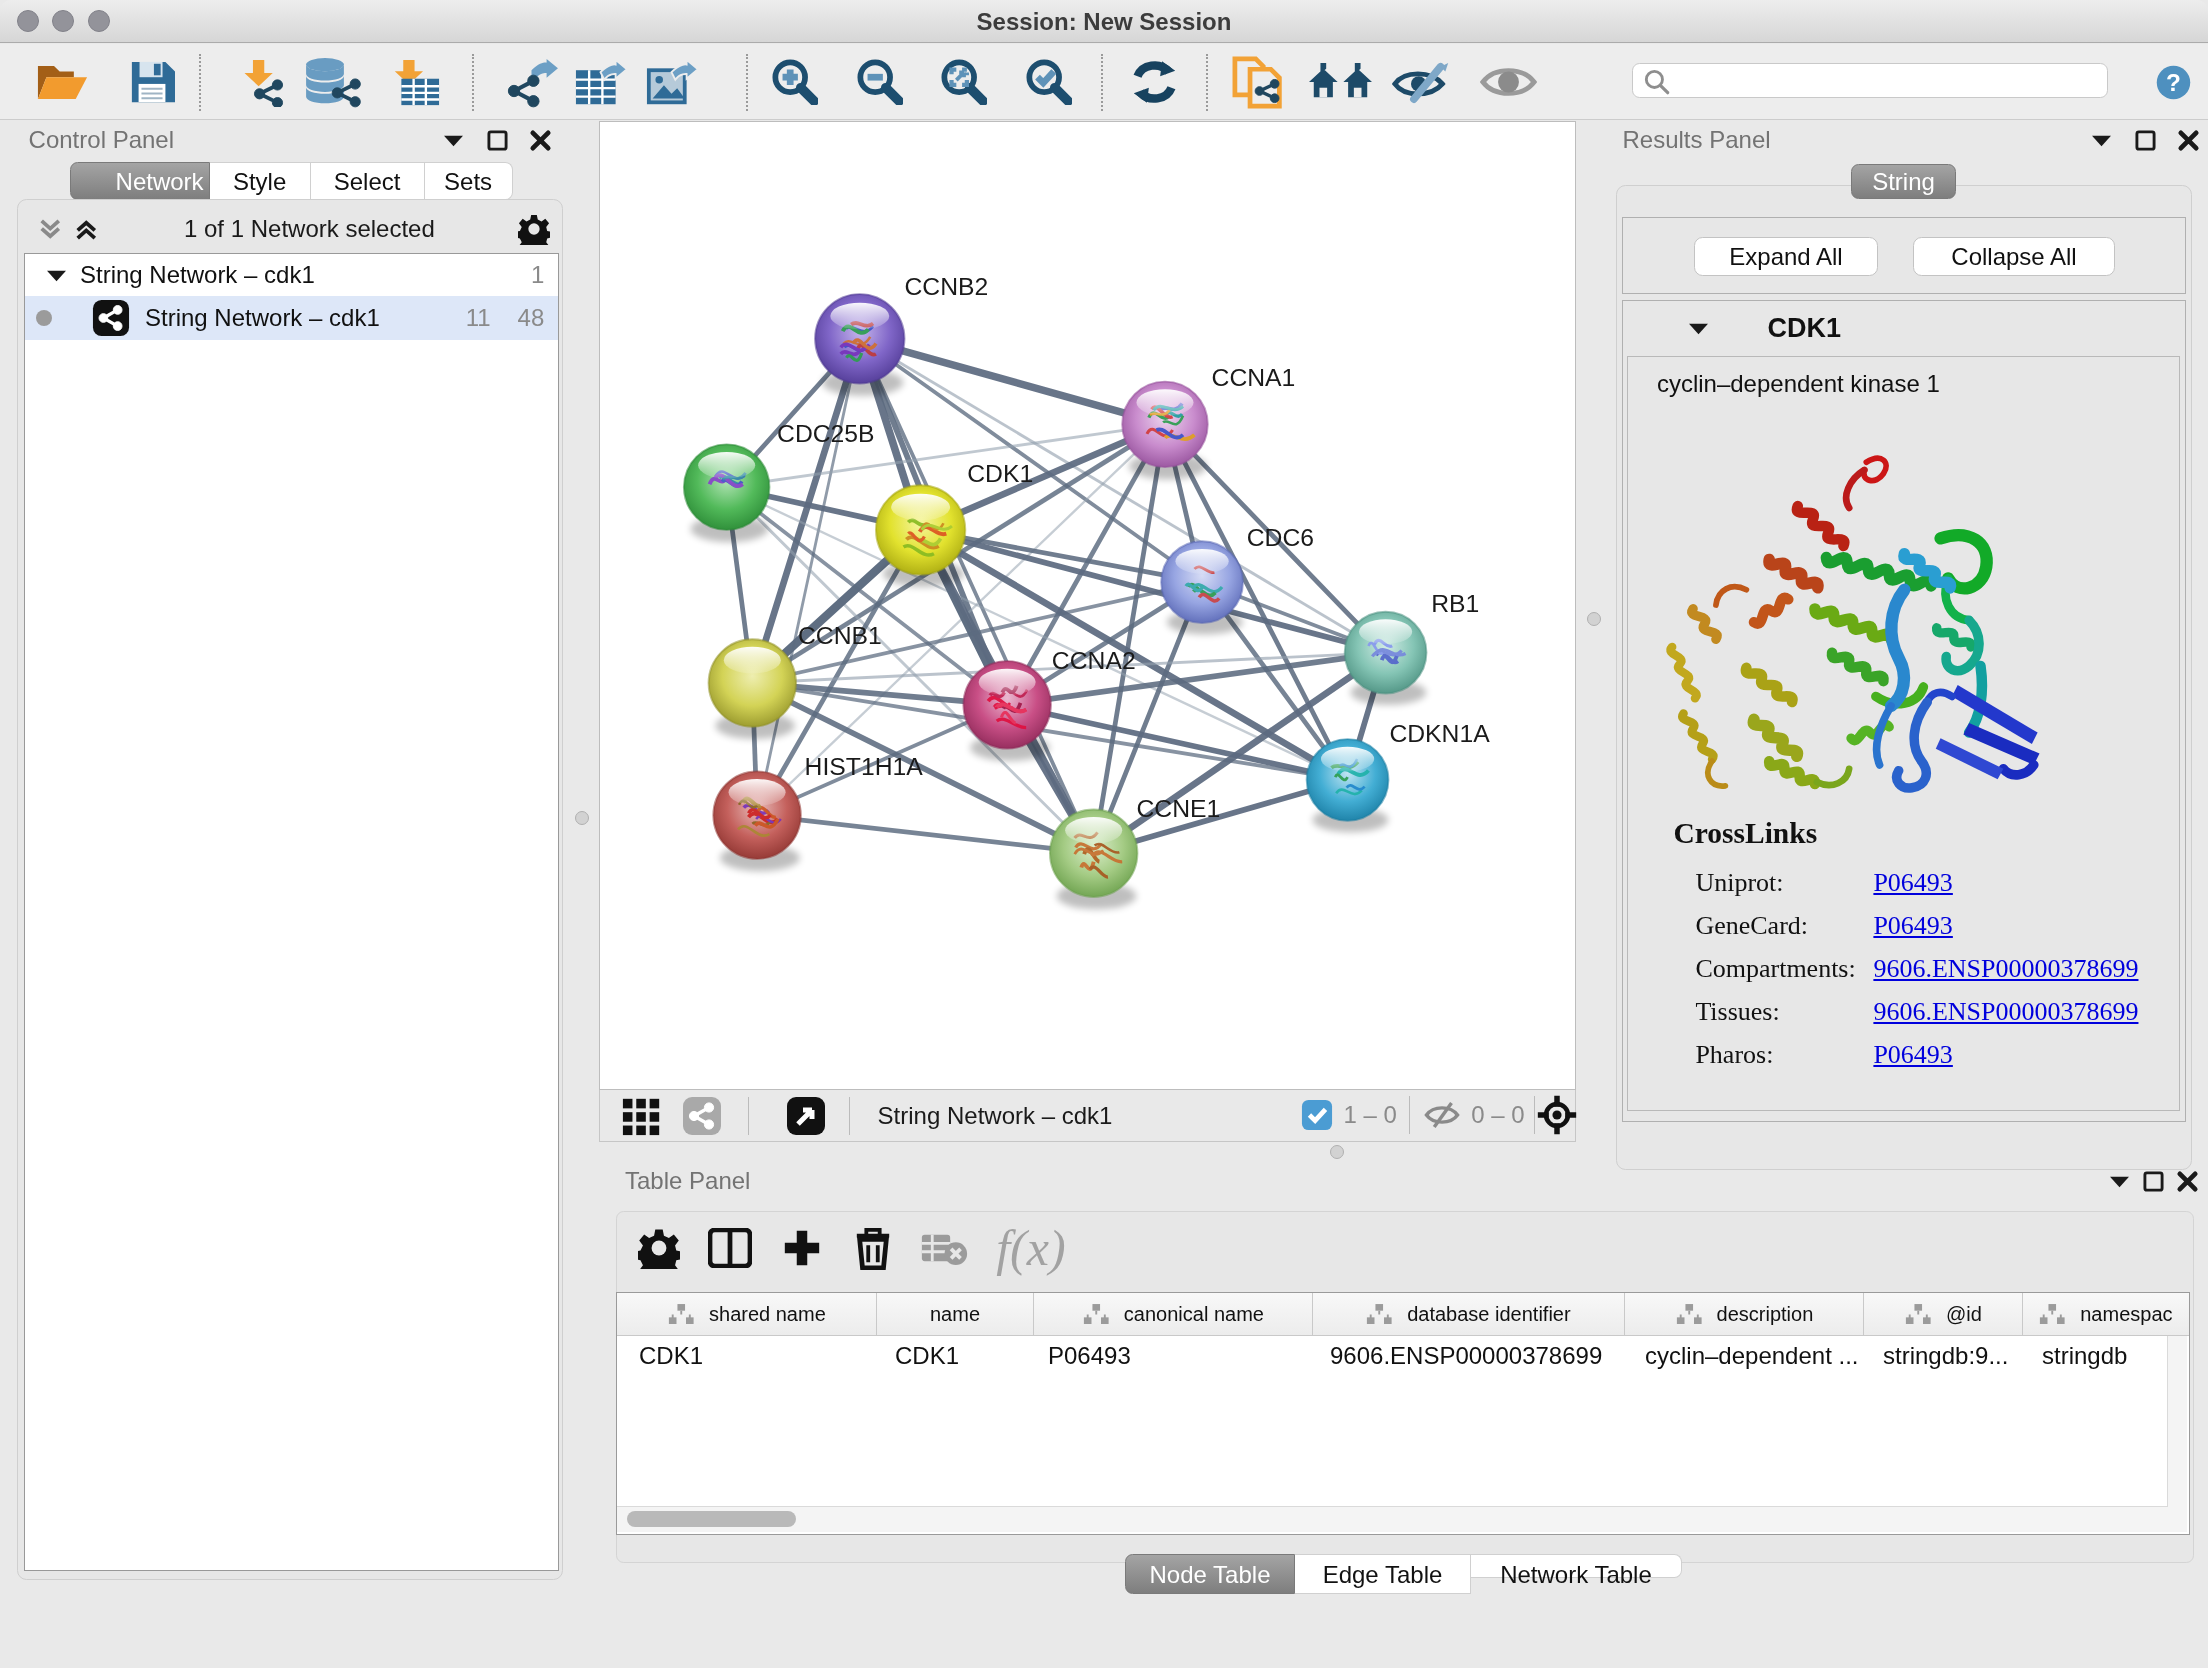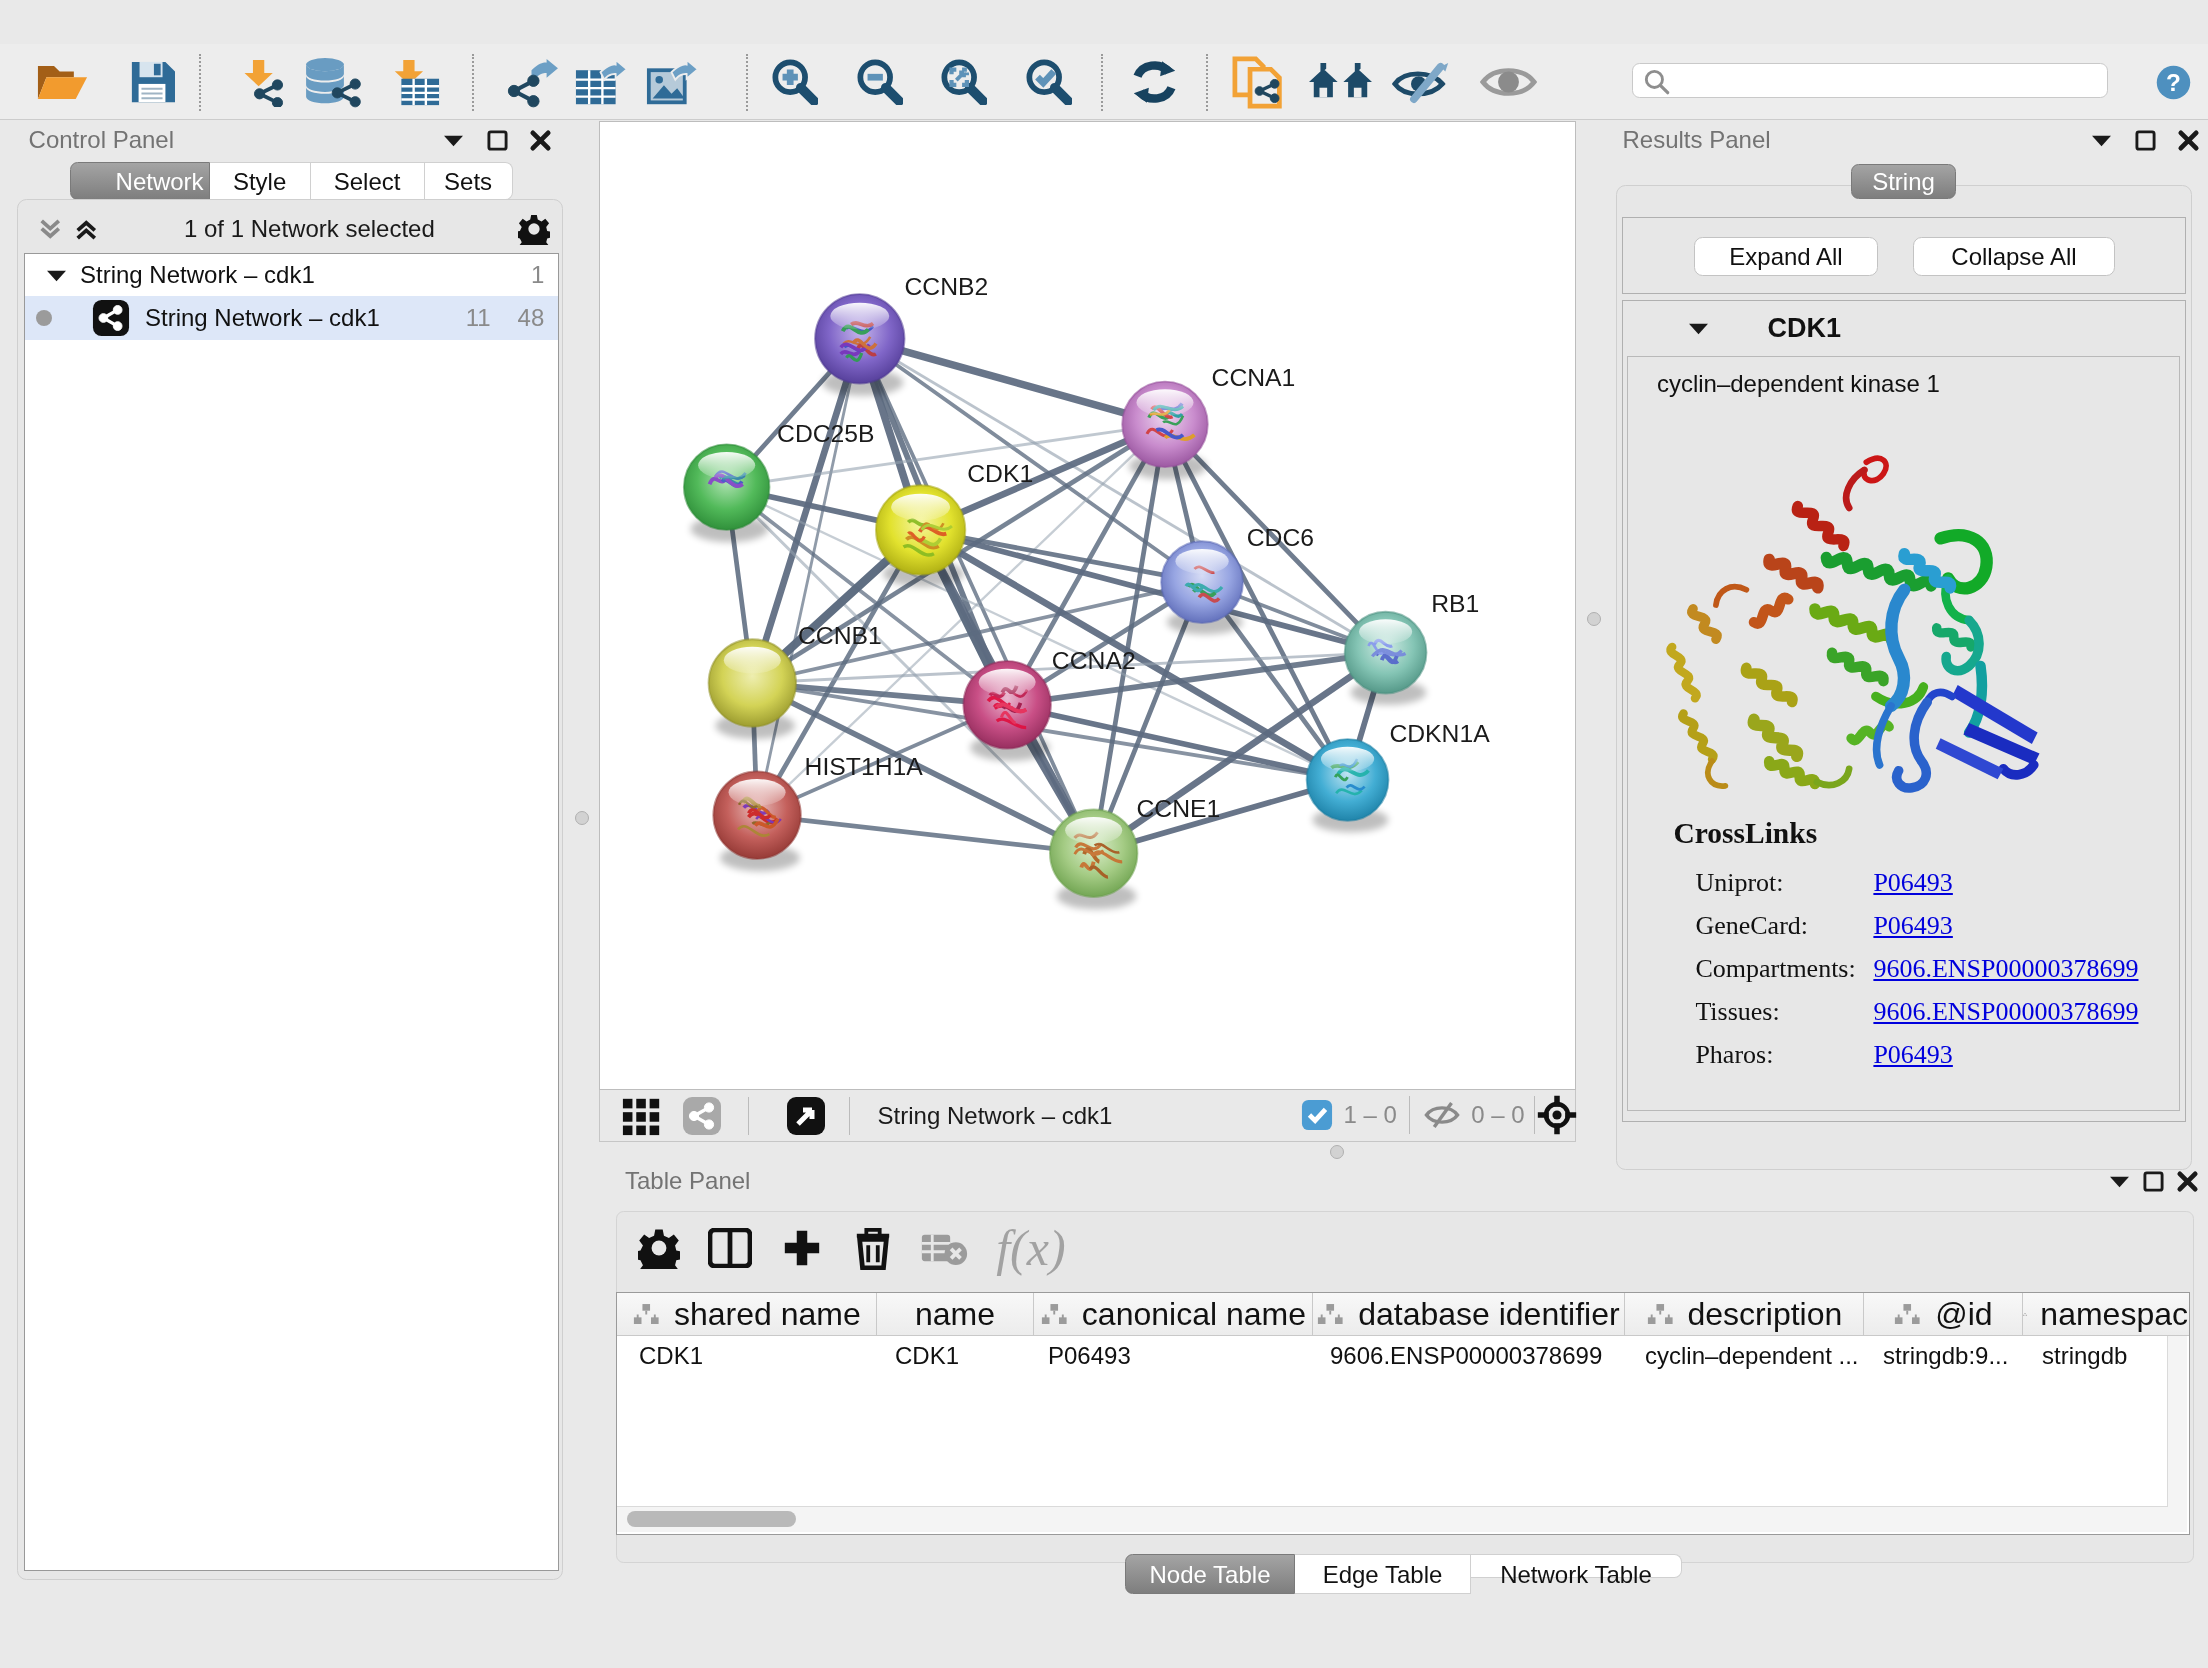--- a/index.html
+++ b/index.html
@@ -41,20 +41,26 @@
 #tpanel { left:590px; top:1162px; width:1619px; height:441px; }
 
 
 #statusbar { left:0; top:1604px; width:2208px; height:65px; background:#ececec; border-top:1px solid #c4c4c4; }
 .sbtn { top:12.4px; height:47px; background:#f2f2f2; border:1.9px solid #b9b9b9; display:flex; align-items:center; justify-content:center; }
 </style>
 </head>
 <body>
 <div id="win">
 
+<div id="titlebar" class="abs">
+  <div class="tl abs" style="left:17px;"></div>
+  <div class="tl abs" style="left:52px;"></div>
+  <div class="tl abs" style="left:88px;"></div>
+  <div id="title" class="abs">Session: New Session</div>
+</div>
 
 <div id="toolbar" class="abs">
 <svg width="0" height="0" style="position:absolute">
 <defs>
 <g id="share">
             <circle cx="5" cy="12" r="4.6"></circle>
             <circle cx="19.5" cy="3.8" r="4.6"></circle>
             <circle cx="19.5" cy="20.2" r="4.6"></circle>
             <path d="M5 12 19.5 3.8 M5 12 19.5 20.2" stroke-width="3.4" stroke="inherit"></path>
           </g>
@@ -791,21 +797,21 @@
             <rect x="2" y="6" width="30" height="28" rx="3"></rect>
           </g>
           <path d="M2 15h30M13 6v28M2 24h30" stroke="#e7e7e7" stroke-width="3"></path>
           <circle cx="38" cy="26" r="12" fill="#9b9b9b"></circle>
           <path d="M33 21l10 10M43 21l-10 10" stroke="#e7e7e7" stroke-width="4"></path>
         </svg>
     <span style="margin-left:27.6px; font-family:'Liberation Serif',serif; font-style:italic; font-size:50px; color:#a2a2a2;">f(x)</span>
   </div>
 
   <div class="abs" style="left:26px; top:130px; width:1574px; height:243px; background:#ffffff; border:1.9px solid #9a9a9a;">
-    <div style="height:43px; background:linear-gradient(#f8f8f8,#ececec); border-bottom:1px solid #c9c9c9; position:relative; font-size:32px; color:#111;">
+    <div style="height:43px; background:linear-gradient(#f8f8f8,#ececec); border-bottom:1px solid #c9c9c9; position:relative; font-size:20px; color:#111;">
       <div class="abs" style="left:0; top:0; width:260px; height:43px; border-right:1px solid #c9c9c9; display:flex; align-items:center; justify-content:center; gap:13.3px;"><svg width="28.5" height="25" viewBox="0 0 30 26">
               <g fill="#9b9b9b">
                 <rect x="11" y="2" width="8" height="7"></rect>
                 <rect x="2" y="16" width="8" height="7"></rect>
                 <rect x="20" y="16" width="8" height="7"></rect>
                 <path d="M14 9v4H5v4h2v-4h16v4h2v-4h-9V9z"></path>
               </g>
             </svg>shared name</div>
       <div class="abs" style="left:260px; top:0; width:157px; height:43px; border-right:1px solid #c9c9c9; display:flex; align-items:center; justify-content:center; gap:13.3px;">name</div>
       <div class="abs" style="left:417px; top:0; width:279px; height:43px; border-right:1px solid #c9c9c9; display:flex; align-items:center; justify-content:center; gap:13.3px;"><svg width="28.5" height="25" viewBox="0 0 30 26">

